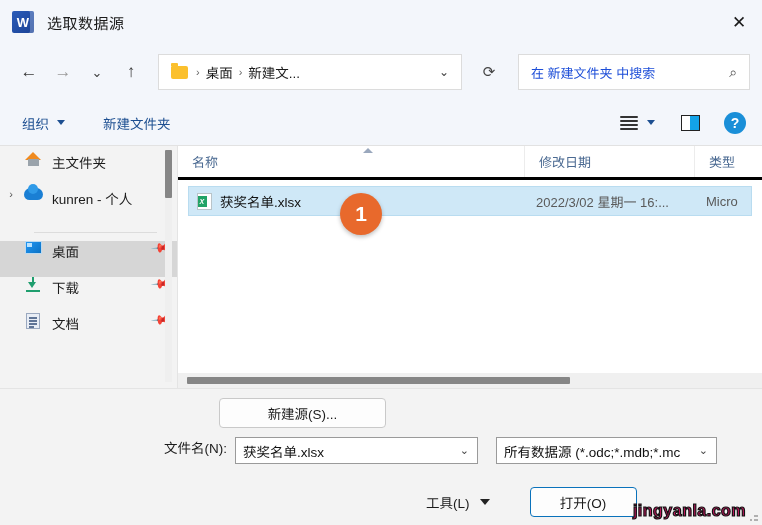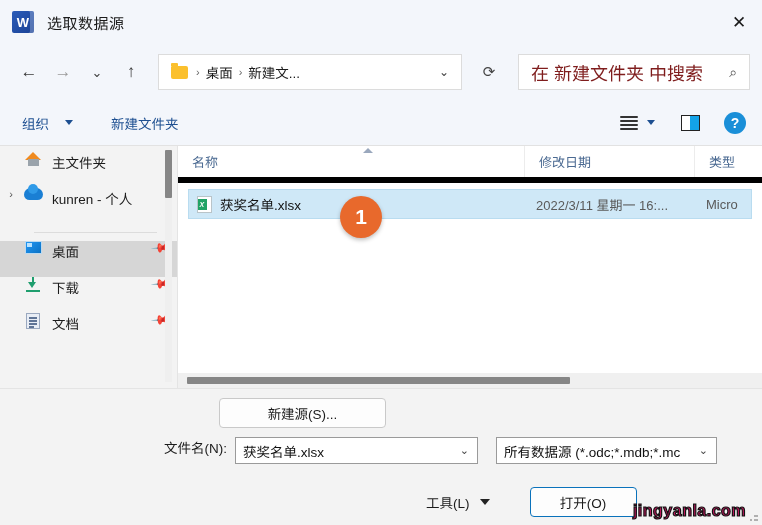--- a/index.html
+++ b/index.html
@@ -152,22 +152,22 @@
     background: #fff;
     border: 1px solid #dcdcdc;
     margin-left: 12px;
     display: flex;
     align-items: center;
     box-sizing: border-box;
     flex: 0 0 auto;
   }
   .search-ph {
     margin-left: 12px;
-    font-size: 18px;
-    color: #7f1d1d;
+    font-size: 13px;
+    color: #1d4ed8;
     white-space: nowrap;
     flex: 1 1 auto;
   }
   .search-ic {
     margin-right: 12px;
     color: #555;
     font-size: 14px;
     flex: 0 0 auto;
   }
 
@@ -177,21 +177,21 @@
     background: #f3f6fb;
     display: flex;
     align-items: center;
     flex: 0 0 auto;
     border-bottom: 1px solid #e2e2e2;
     box-sizing: border-box;
   }
   .cmd-item {
     display: flex;
     align-items: center;
-    gap: 16px;
+    gap: 8px;
     color: #1d4f91;
     font-size: 13.5px;
     padding: 6px 8px;
     border-radius: 4px;
   }
   .cmd-item.first { margin-left: 14px; }
   .cmd-item.second { margin-left: 22px; }
   .caret-down {
     width: 0; height: 0;
     border-left: 4px solid transparent;
@@ -423,21 +423,21 @@
     flex-direction: column;
     background: #fff;
     min-width: 0;
     position: relative;
   }
   .col-header {
     height: 31px;
     display: flex;
     align-items: center;
     flex: 0 0 auto;
-    border-bottom: 6px solid #000000;
+    border-bottom: 3px solid #000000;
     position: relative;
   }
   .col {
     font-size: 13px;
     color: #4b6a92;
     display: flex;
     align-items: center;
     height: 100%;
     box-sizing: border-box;
     padding-left: 14px;
@@ -825,21 +825,21 @@
           <span>类型</span>
         </div>
       </div>
 
       <div class="rows">
         <div class="file-row">
           <span class="xls-ic">
               <i>X</i>
             </span>
           <span class="fname">获奖名单.xlsx</span>
-          <span class="fdate">2022/3/11 星期一 16:...</span>
+          <span class="fdate">2022/3/02 星期一 16:...</span>
           <span class="ftype">Micro</span>
         </div>
         <div class="badge-1">1</div>
       </div>
 
       <div class="hscroll-track">
         <div class="hscroll-thumb"></div>
       </div>
     </div>
   </div>

